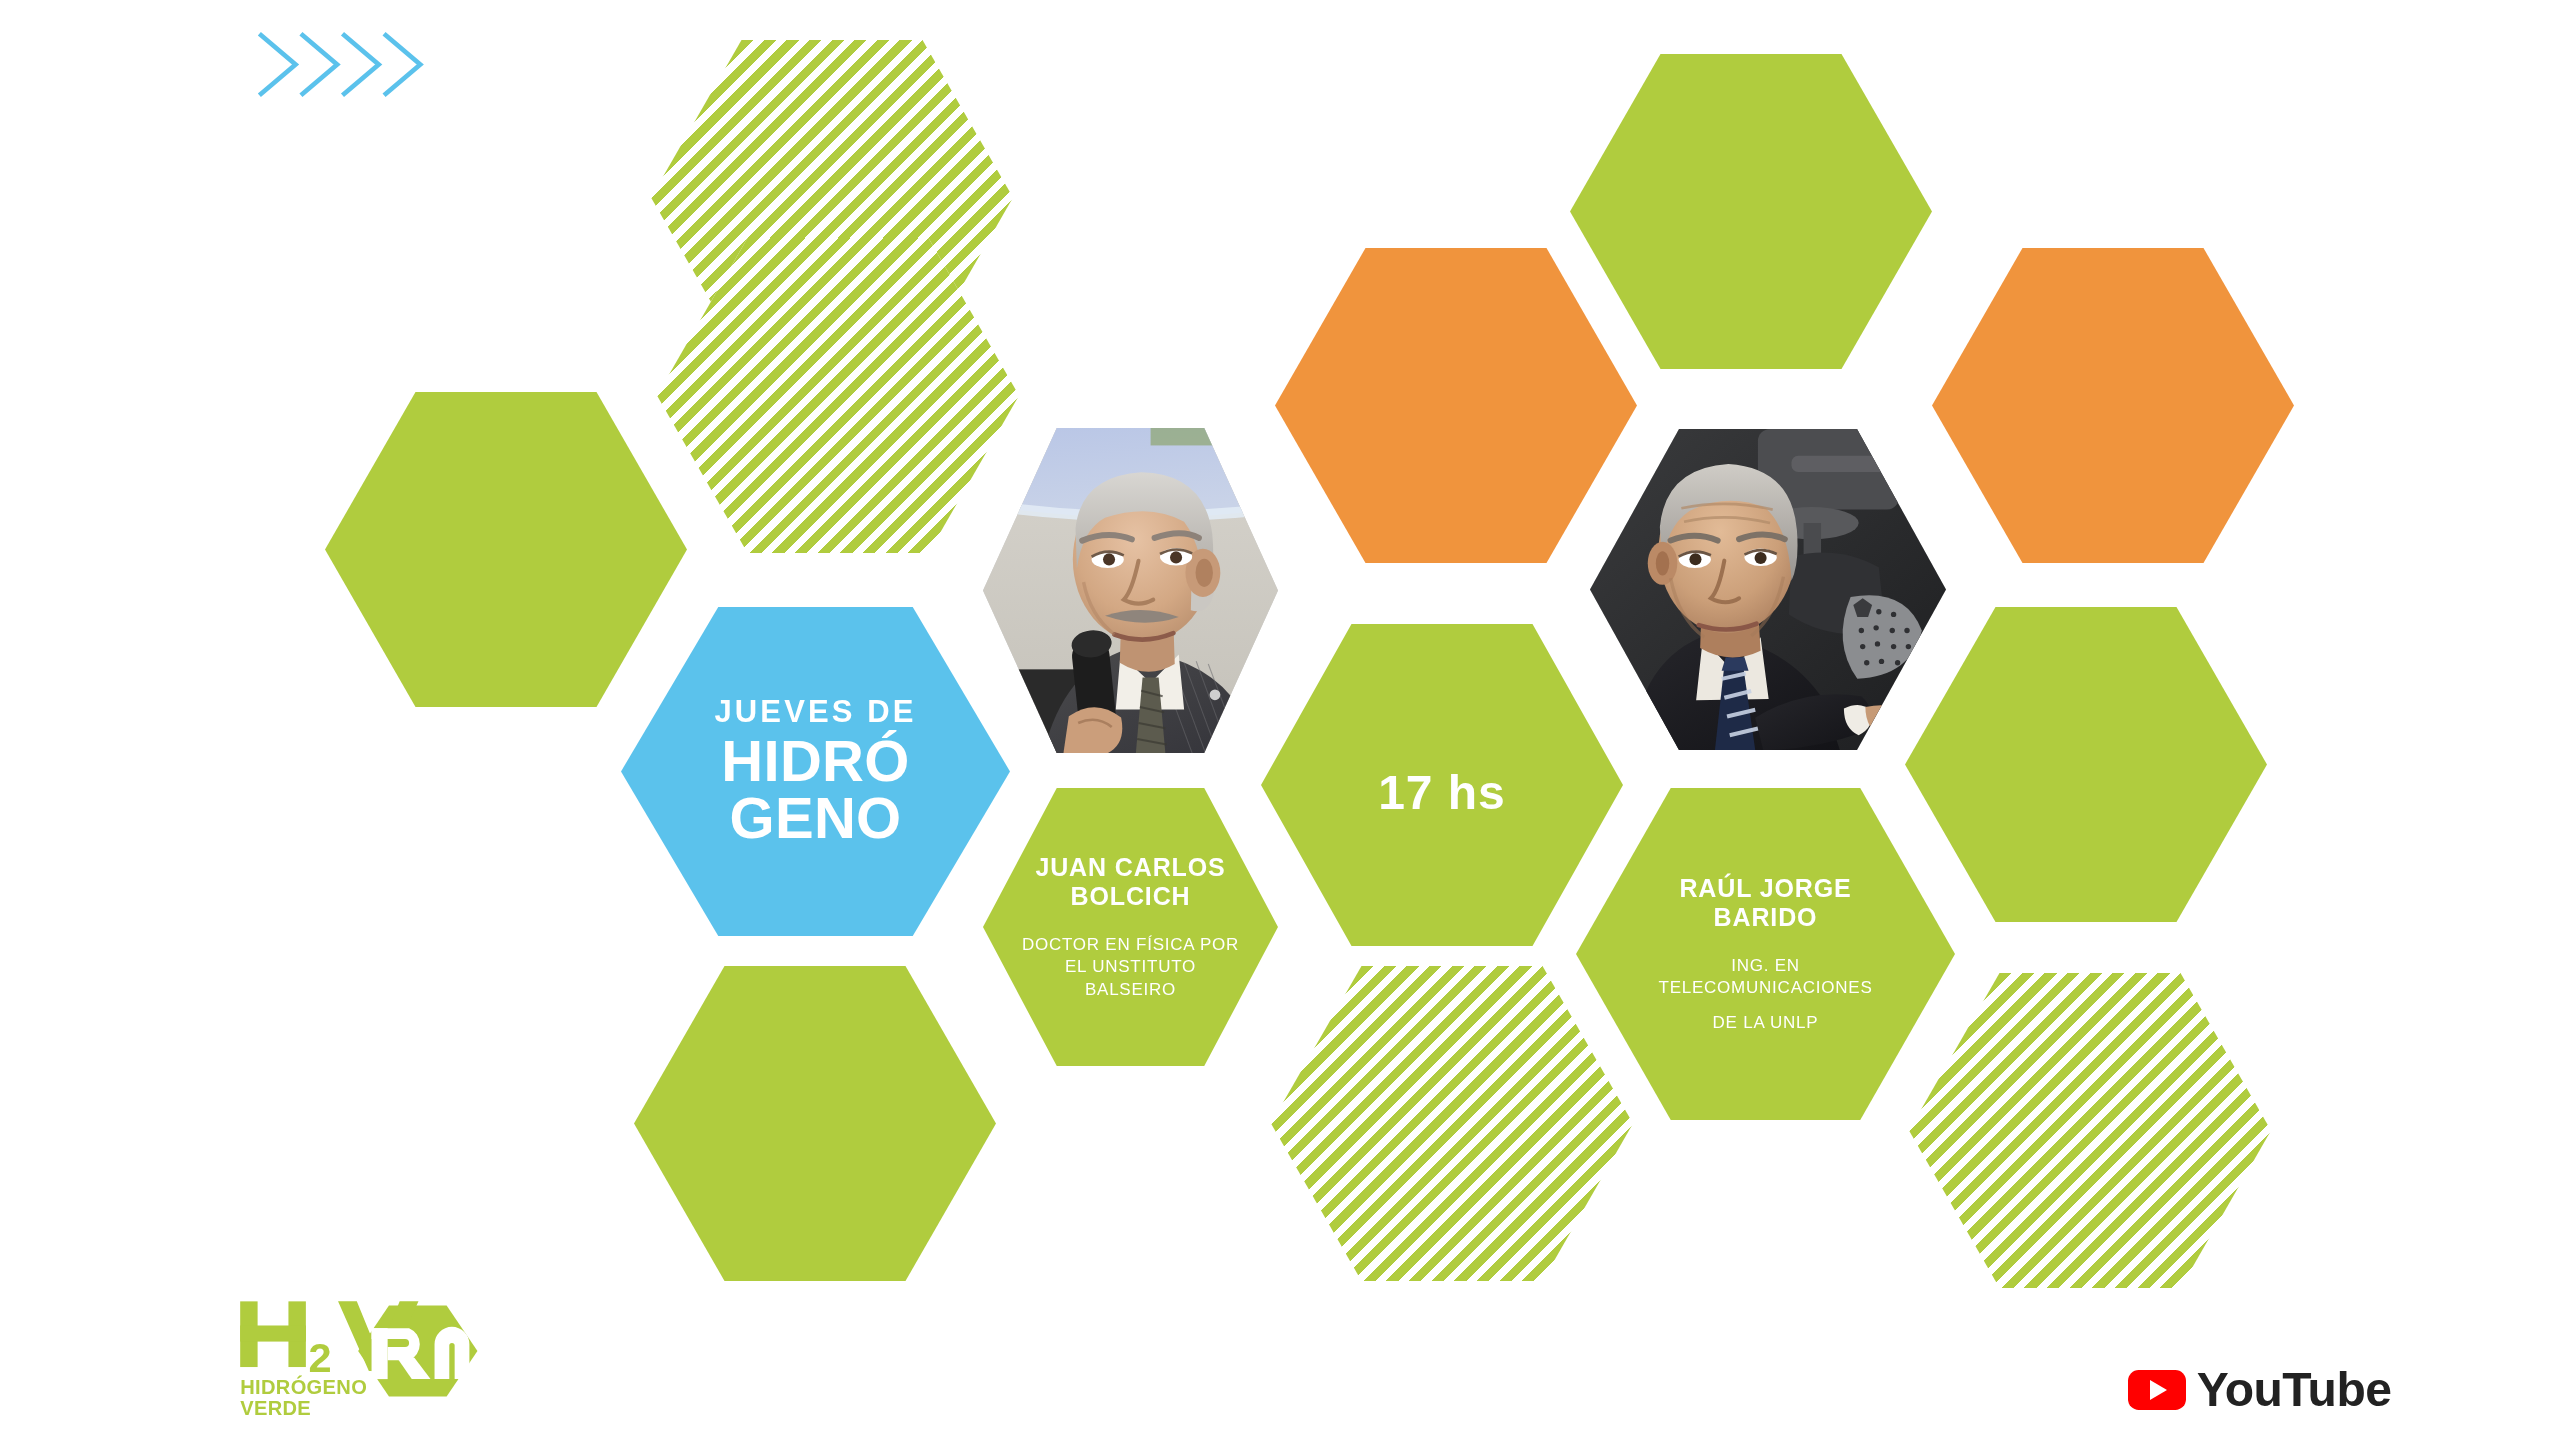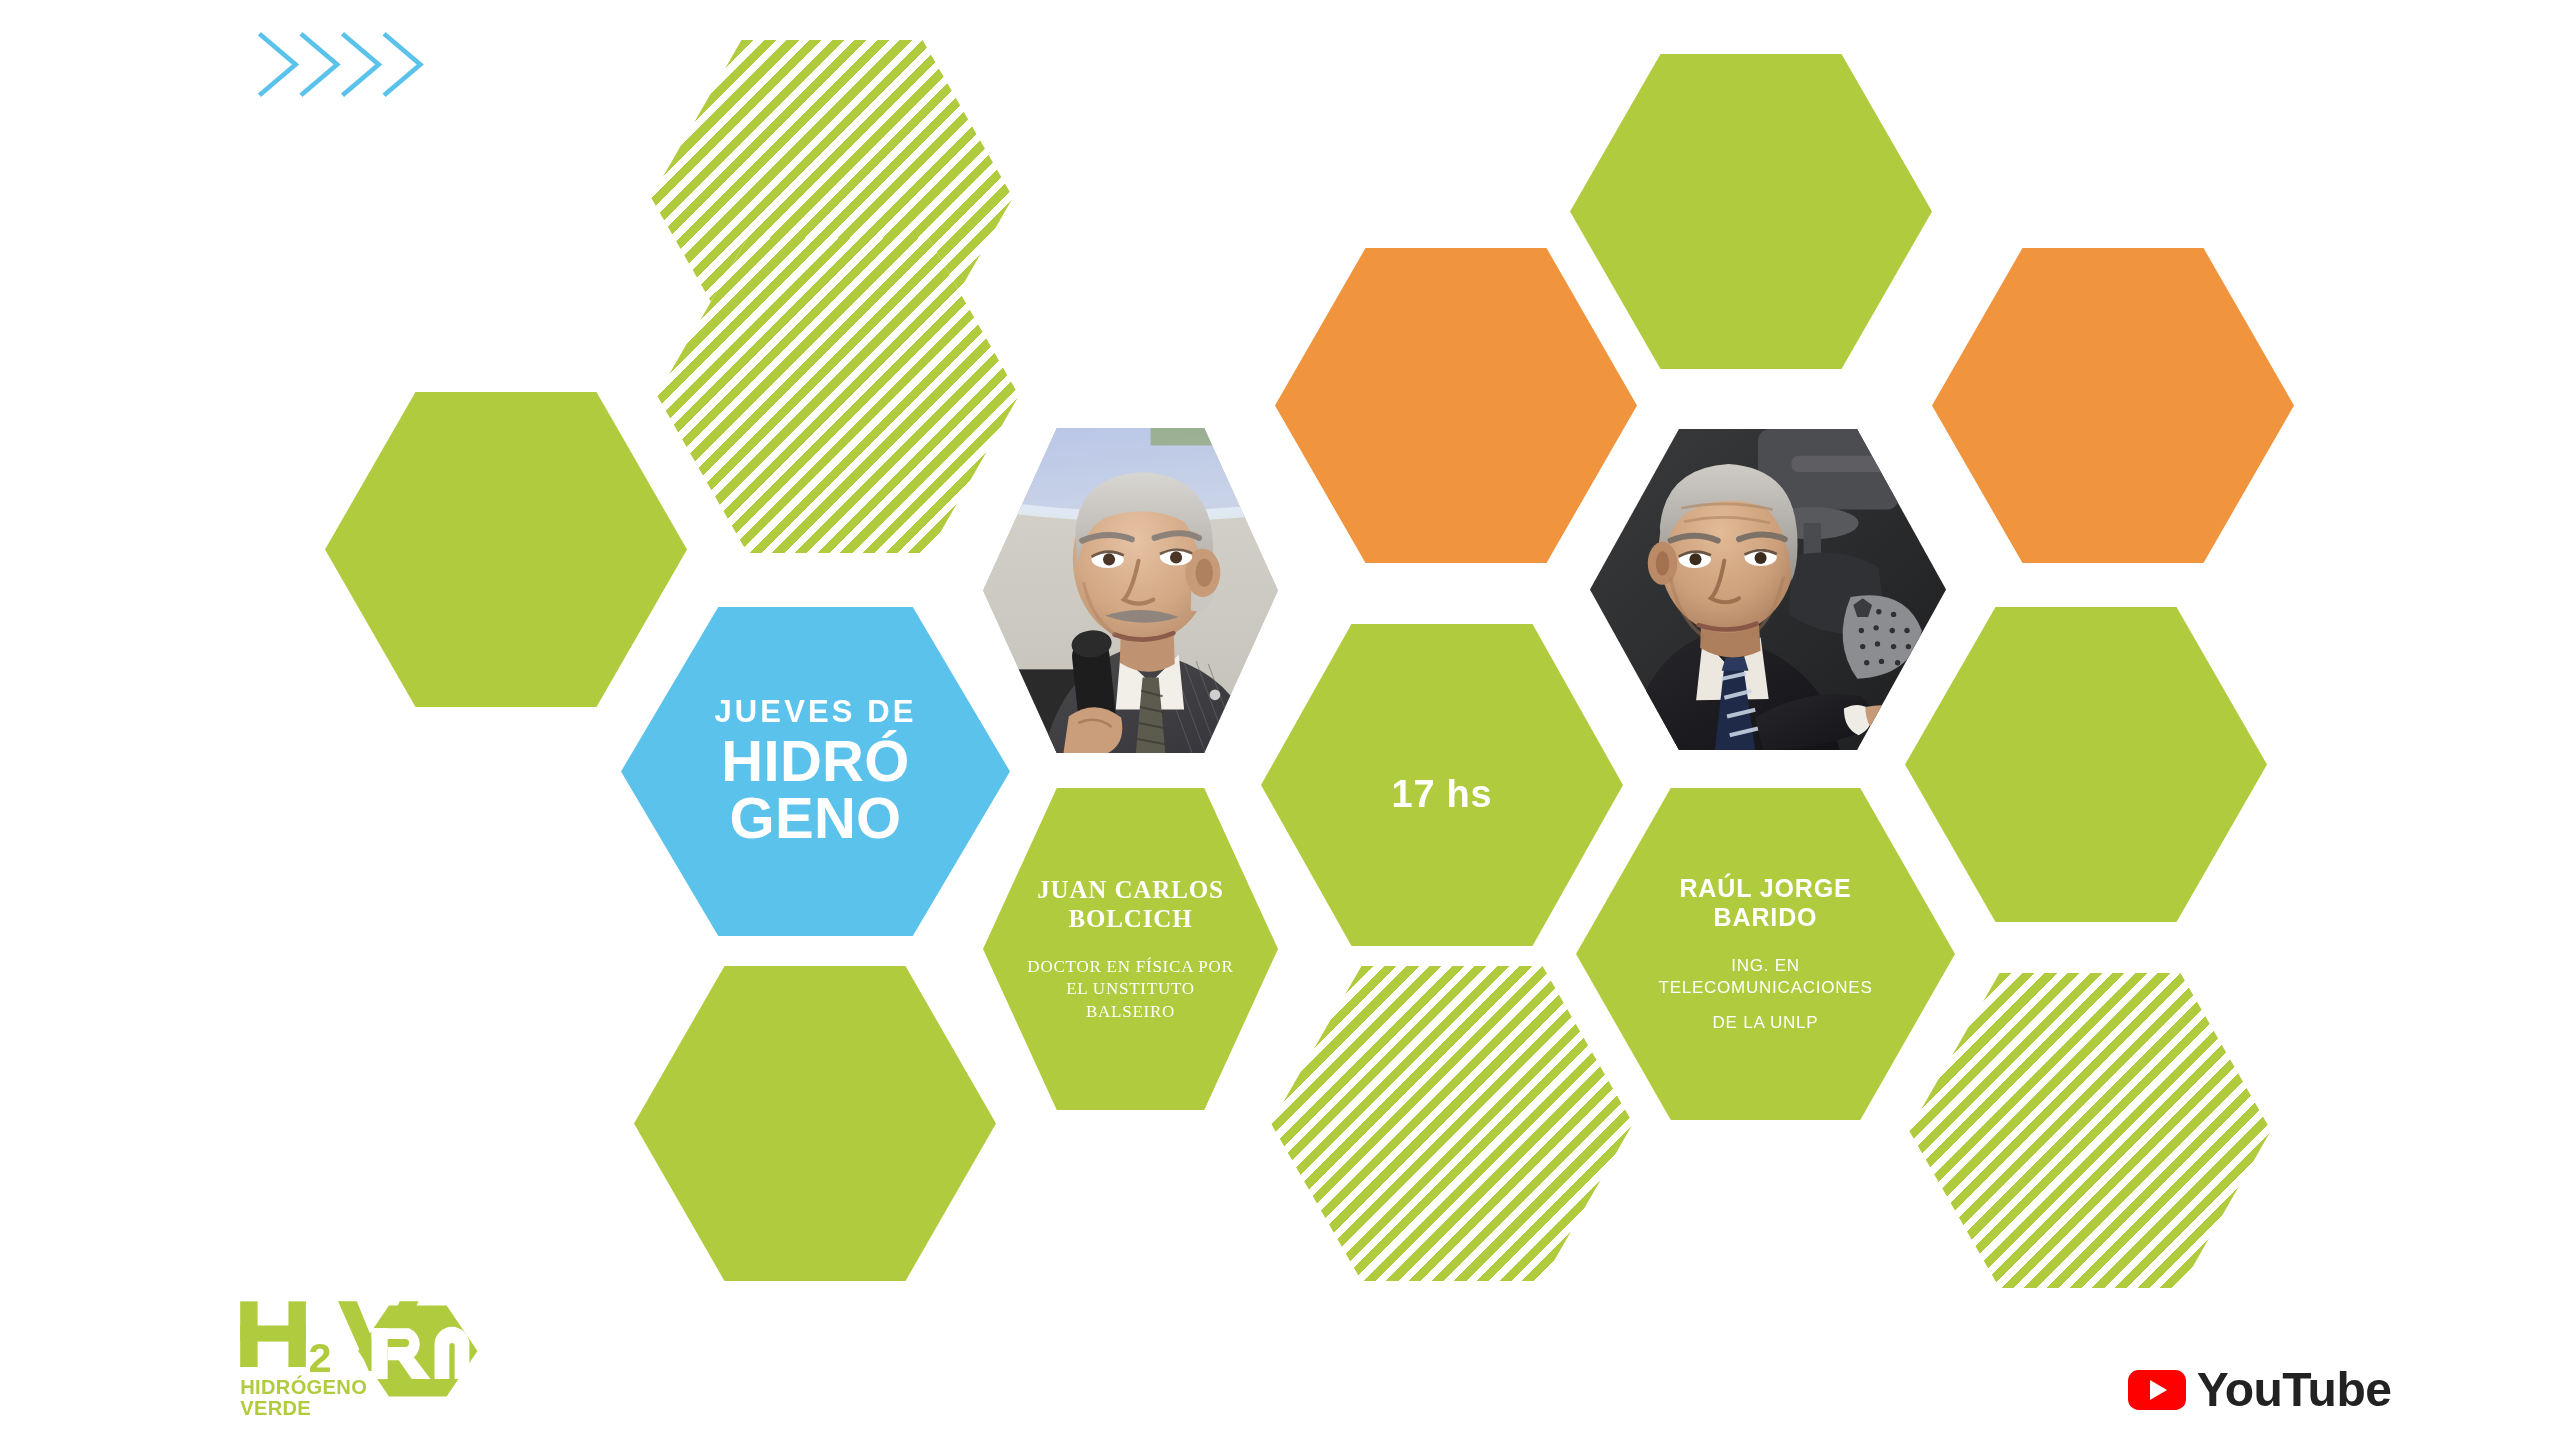--- a/index.html
+++ b/index.html
@@ -56,21 +56,21 @@
     font-size:17px;font-weight:500;letter-spacing:.045em;line-height:1.30;
     margin-top:23px;
   }
   .t-date{
     font-size:55px;font-weight:800;letter-spacing:.02em;
     color:transparent;
     -webkit-text-stroke:2.7px #ffffff;
     paint-order:stroke fill;
   }
   .t-time{
-    font-size:38px;font-weight:800;letter-spacing:.02em;color:#ffffff;
+    font-size:48px;font-weight:800;letter-spacing:.02em;color:#ffffff;
     margin-top:17.4px;
   }
 
   
   #chevrons{position:absolute;left:254px;top:24px;width:181px;height:81px;}
 
   
   #logo{position:absolute;left:236px;top:1296px;width:255px;height:126px;}
 
   
@@ -306,21 +306,21 @@
       <div class="t-big">GENO</div>
     </div>
   </div>
 
   <div class="hex green" style="left:1261px;top:624px;width:362px;height:322px;">
     <div class="hex-text">
       <div class="t-time">17 hs</div>
     </div>
   </div>
 
-  <div class="hex green" style="left:983px;top:788px;width:295px;height:322px;font-family:Liberation Serif, serif;">
+  <div class="hex green" style="left:983px;top:788px;width:295px;height:278px;">
     <div class="hex-text" style="padding:0 3%;">
       <div class="t-name">JUAN CARLOS</div>
       <div class="t-name">BOLCICH</div>
       <div class="t-role">DOCTOR EN FÍSICA POR</div>
       <div class="t-role" style="margin-top:0">EL UNSTITUTO</div>
       <div class="t-role" style="margin-top:0">BALSEIRO</div>
     </div>
   </div>
 
   <div class="hex green" style="left:1576px;top:788px;width:379px;height:332px;">

